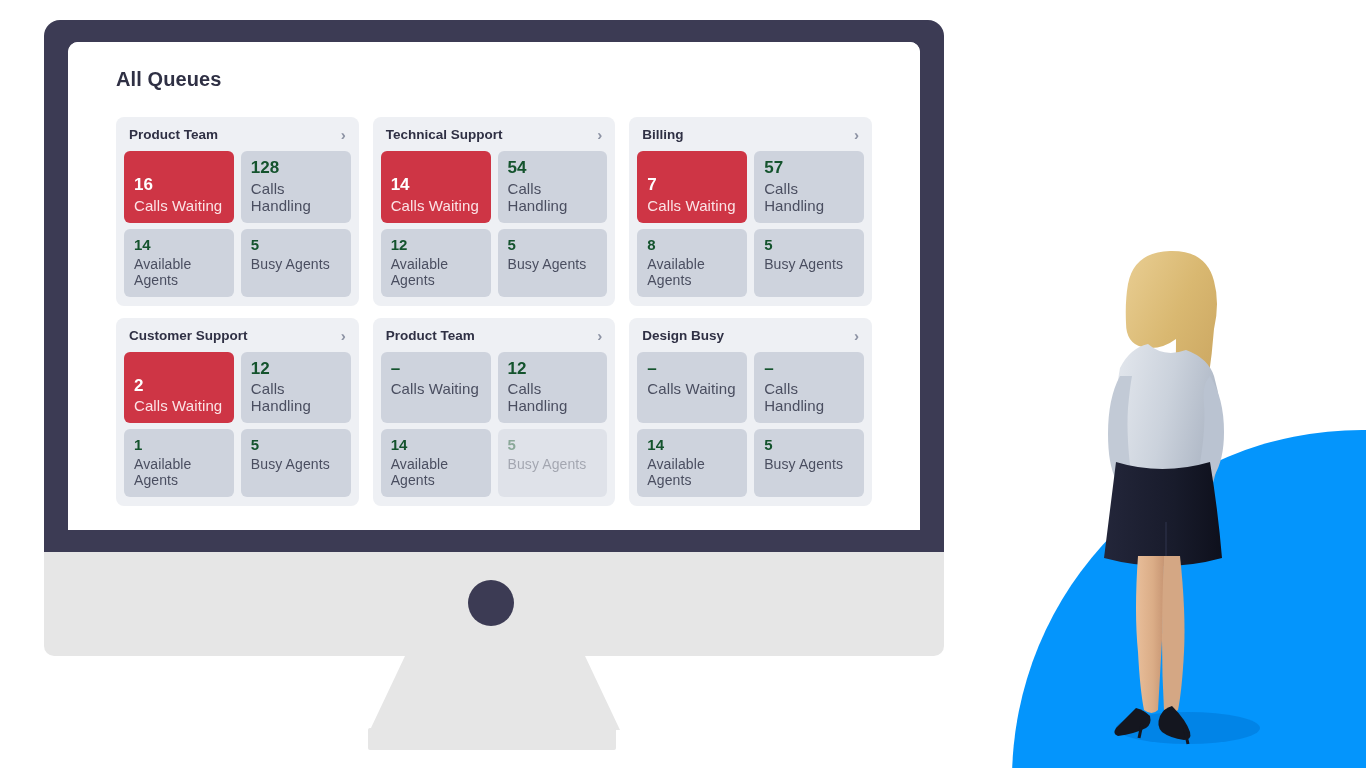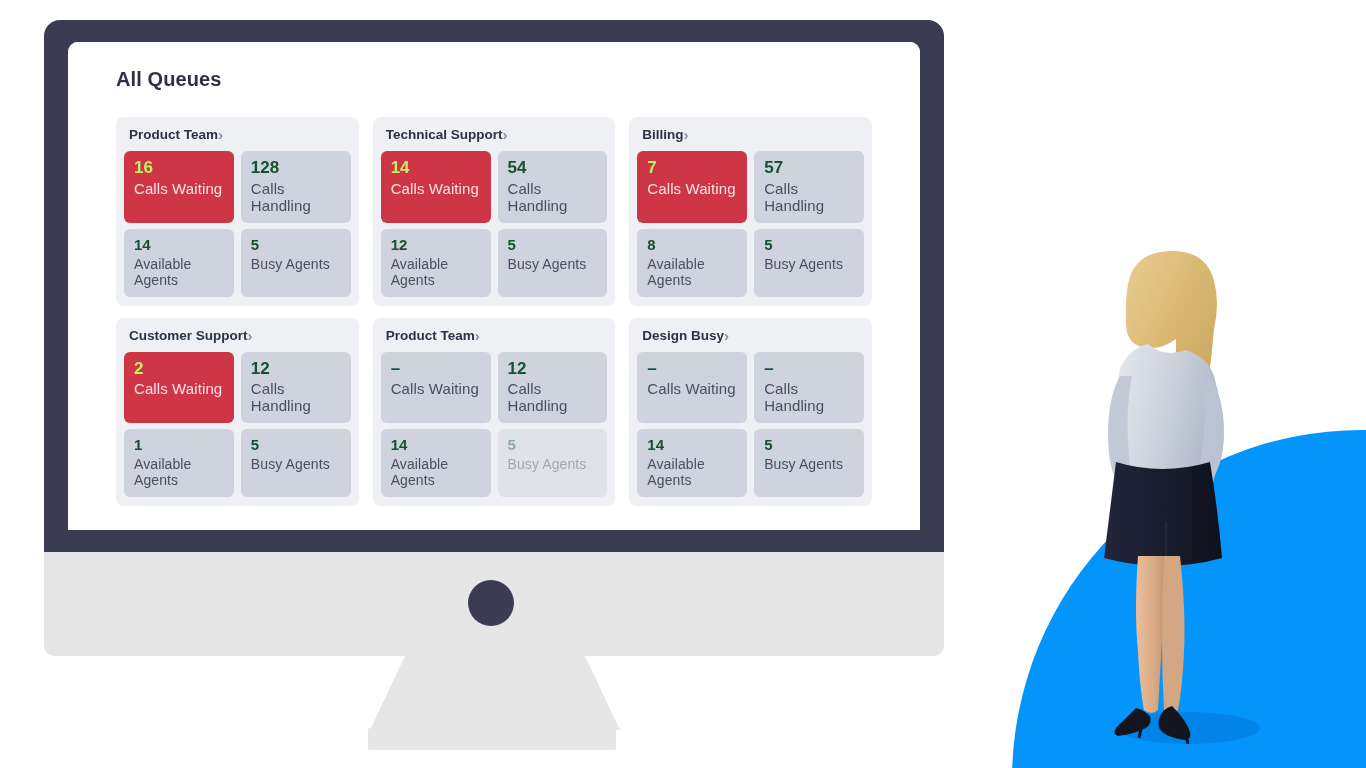--- a/index.html
+++ b/index.html
@@ -93,41 +93,41 @@
   .grid{
     display:grid; grid-template-columns:repeat(3,1fr);
     column-gap:14px; row-gap:12px;
   }
 
   
   .card{
     background:#EEF0F4; border-radius:8px; padding:8px 8px 9px 8px;
   }
   .card-head{
-    display:flex; align-items:center; 
+    display:flex; align-items:center; justify-content:space-between;
     padding:2px 5px 9px 5px;
   }
   .card-name{ font-size:13.5px; font-weight:bold; color:#2F3044; }
   .chev{ color:#8C92A3; font-size:15px; line-height:1; font-weight:600; }
 
   .tile-row{ display:flex; gap:7px; }
   .tile-row + .tile-row{ margin-top:6px; }
   .tile{
     flex:1; background:#CED3DD; border-radius:6px;
     padding:8px 10px 9px 10px; min-height:45px;
   }
   .tile.alert{ background:#CE3545; }
   .tile.dim{ opacity:0.45; }
 
   .tile-val{
     font-size:17px; font-weight:bold; color:#14532d;
     line-height:1.05; margin-bottom:3px;
   }
   .tile-lbl{ font-size:15px; color:#4A4E60; letter-spacing:0.1px; }
-  .tile.alert .tile-val{ color:#bef264; }
+  .tile.alert .tile-val{ color:#ffffff;margin-top:17px; }
   .tile.alert .tile-lbl{ color:#FBE3E6; }
 
   .tile.small .tile-val{ font-size:15px; }
   .tile.small .tile-lbl{ font-size:14px; }
 
   
   .woman{ position:absolute; left:1080px; top:250px; width:180px; height:500px; z-index:3; }
 </style>
 </head>
 <body>

